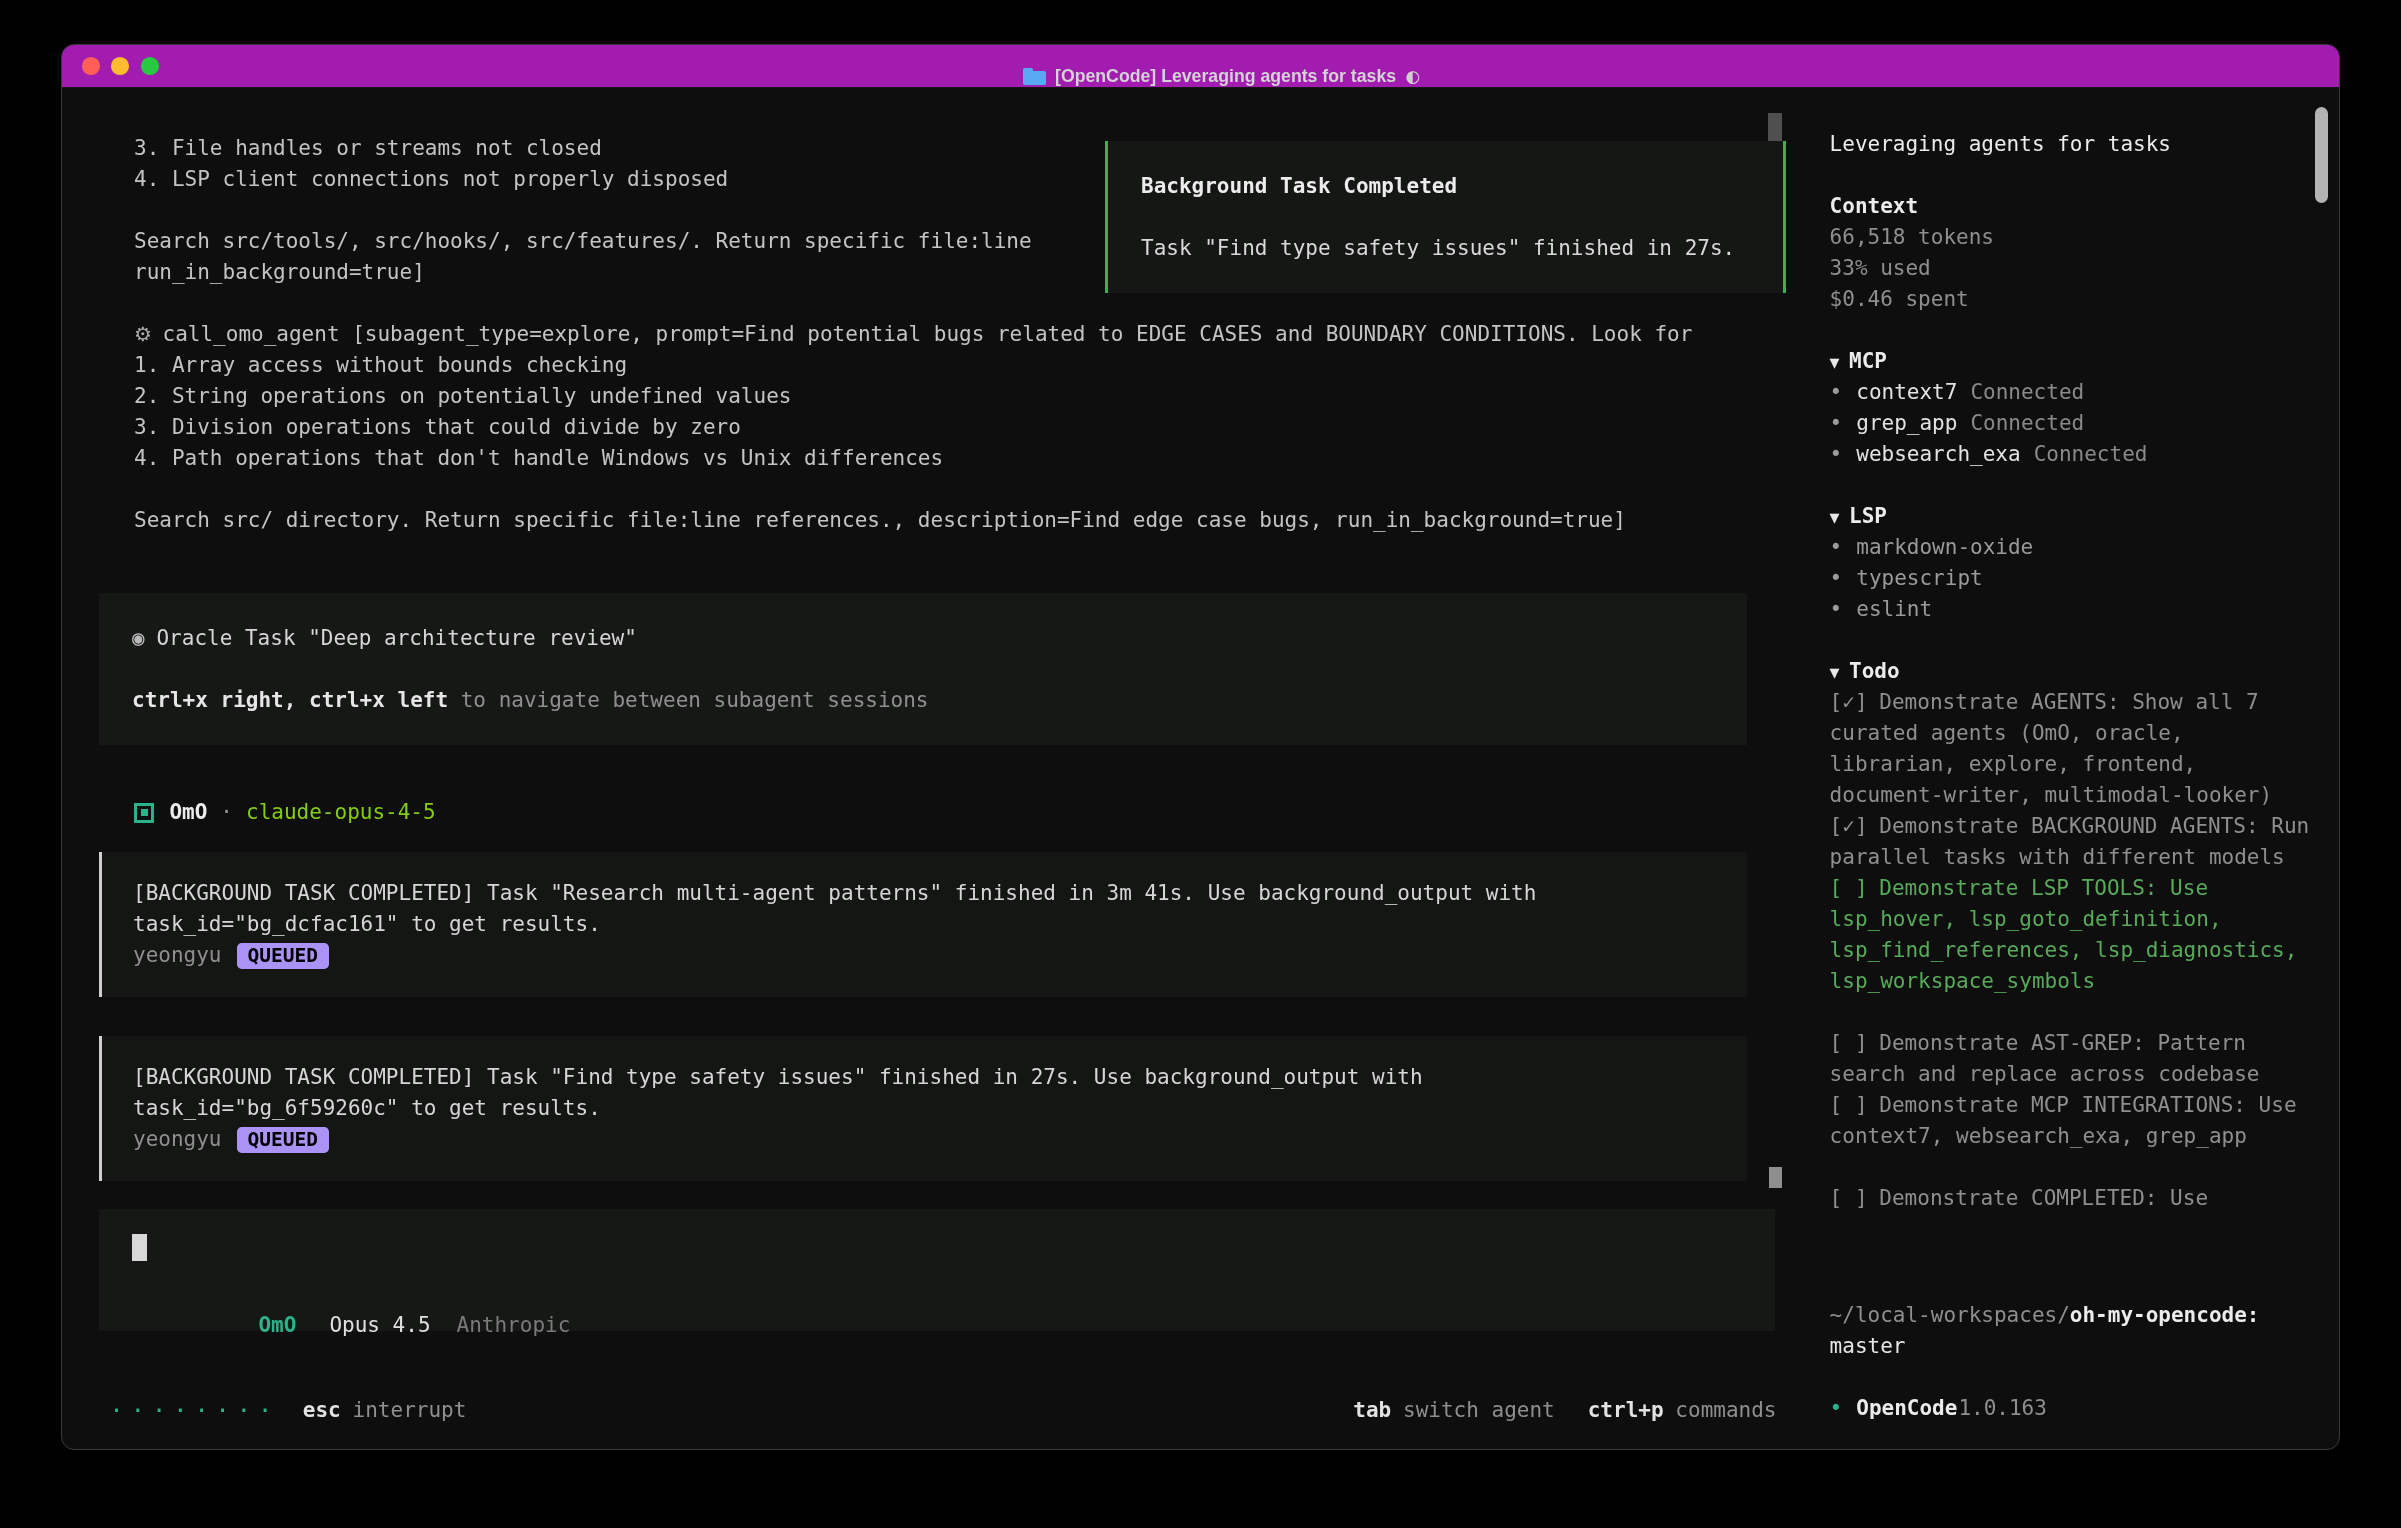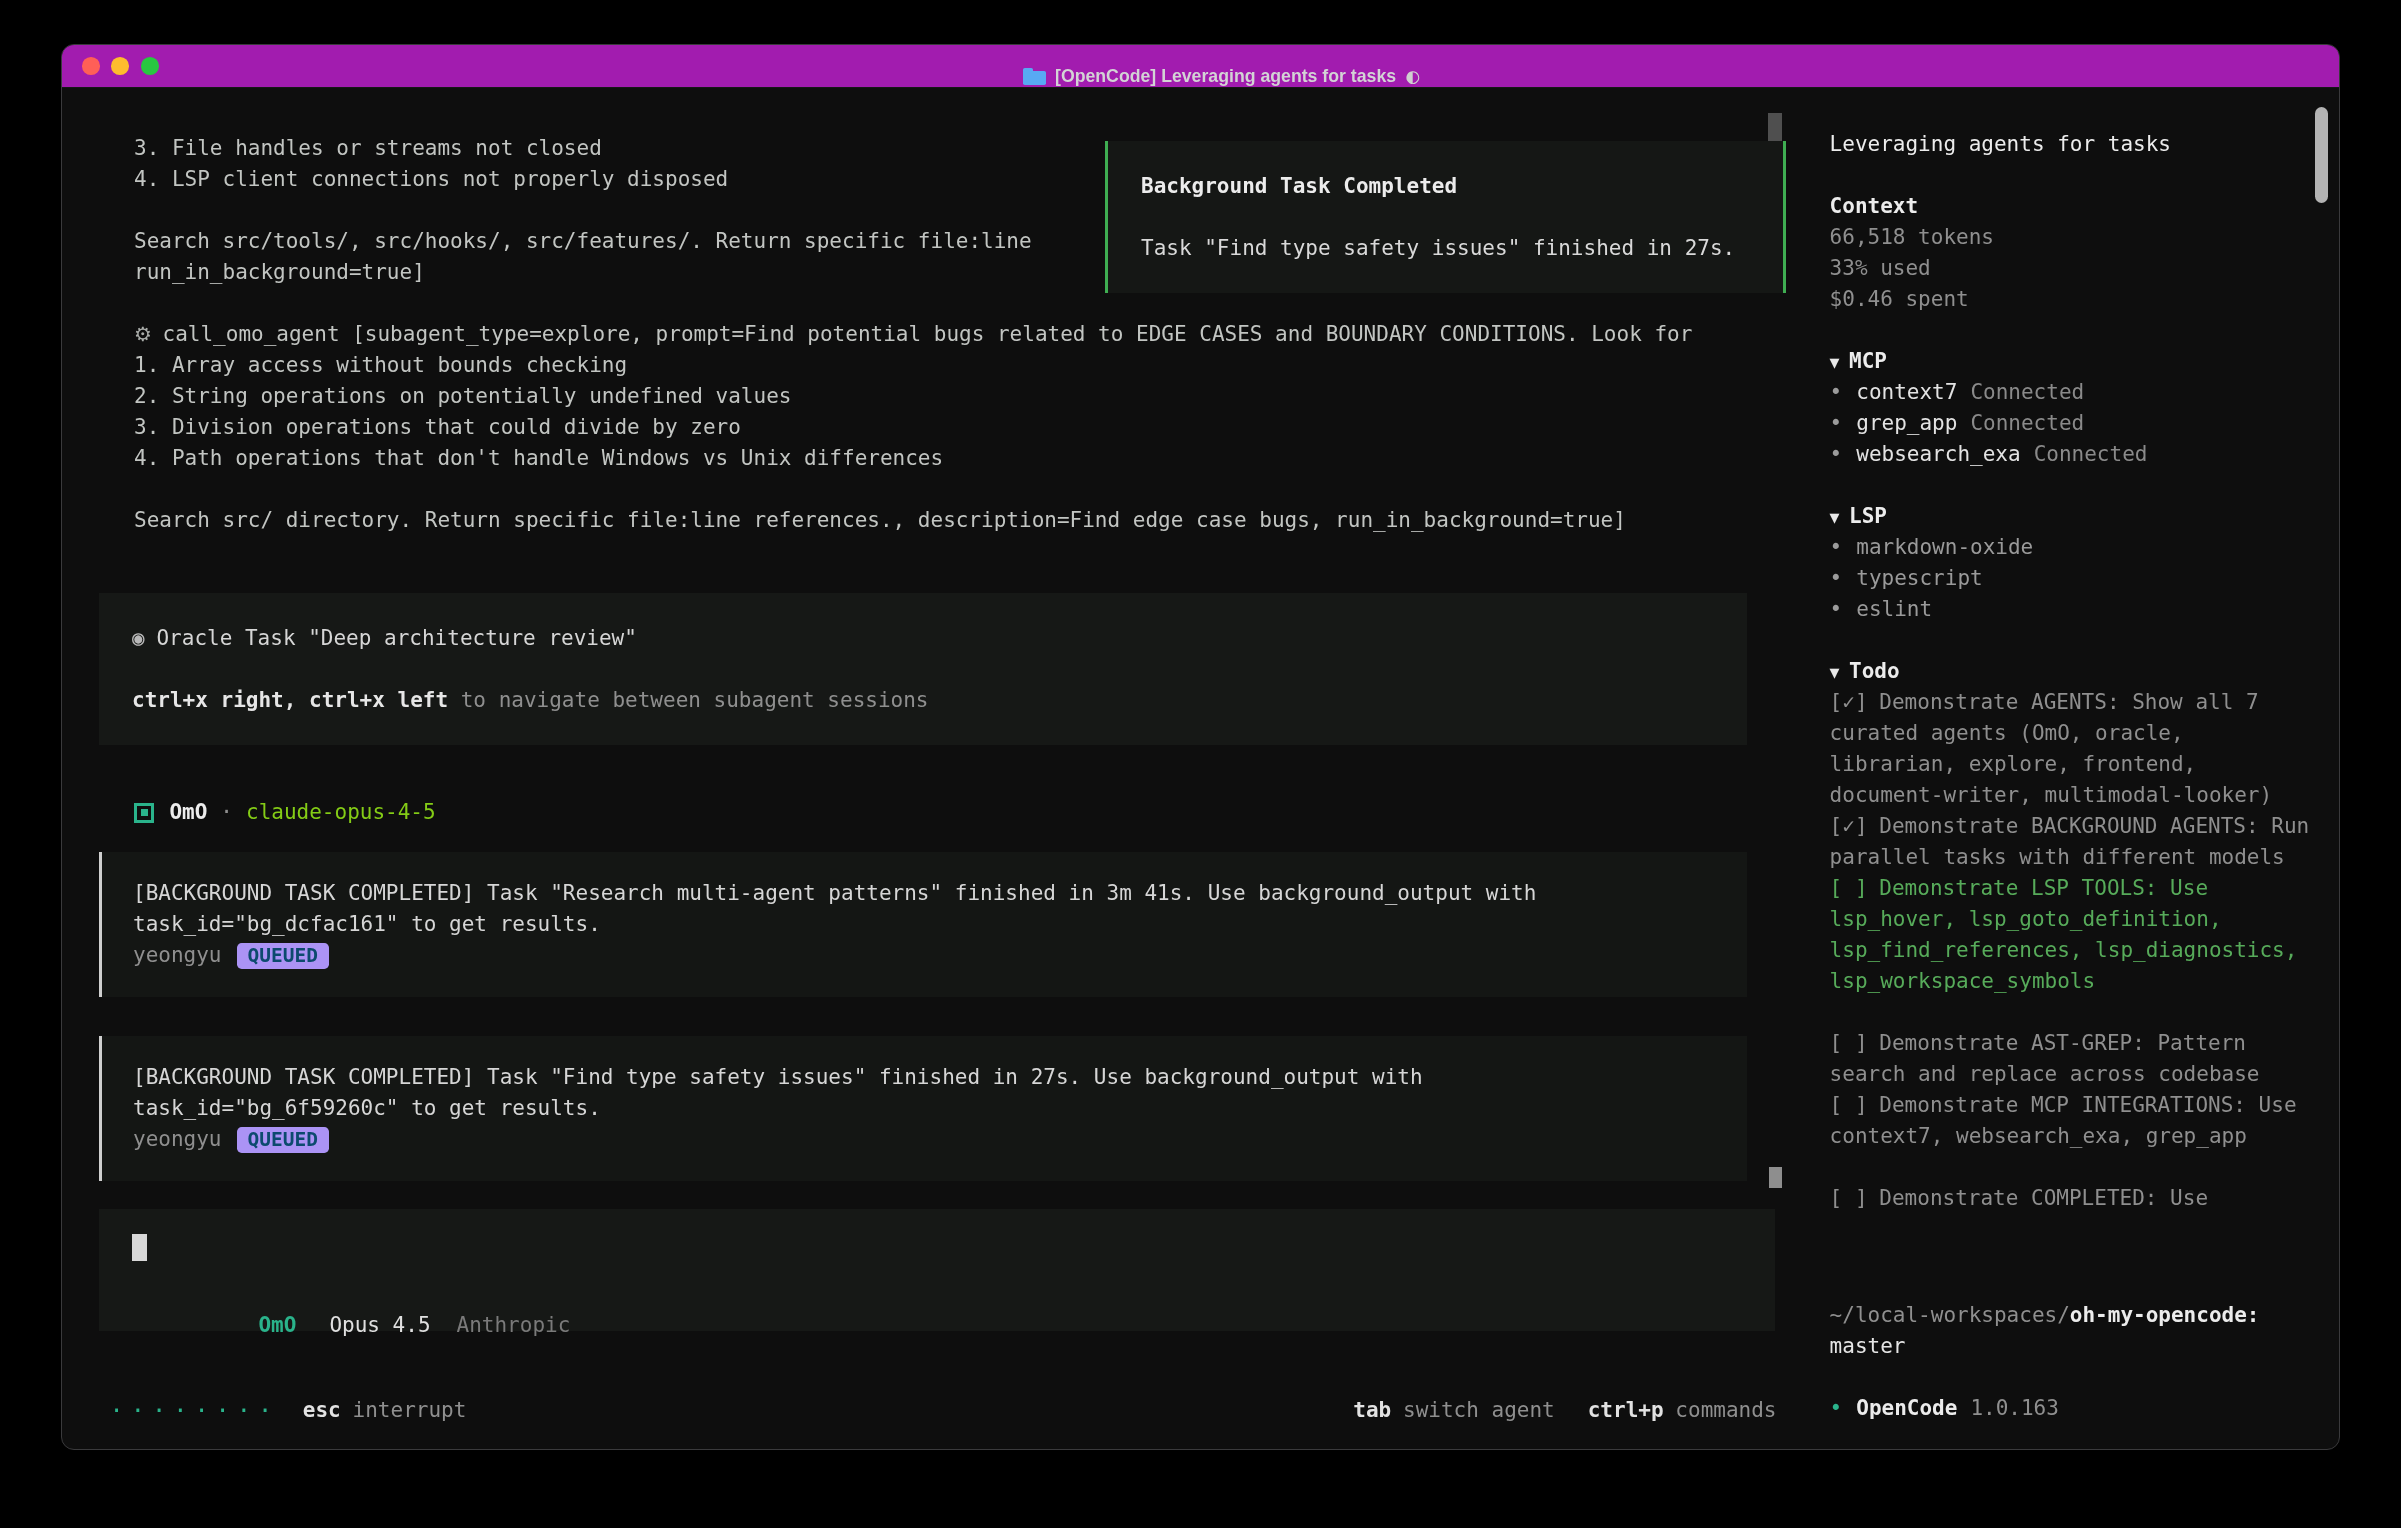--- a/index.html
+++ b/index.html
@@ -62,21 +62,21 @@
   .agent-square::after { content:""; position:absolute; left:3.5px; top:3.5px; width:7px; height:7px; background:#2ab38b; }
   .aname { color:#ececec; font-weight:bold; }
   .asep { color:#8f8f8f; margin:0 13px; }
   .amodel { color:#84cc16; }
 
   .msg-box { background:#141614; border-left:3.5px solid #cfcfcf; padding:26px 0 26px 31px; margin:0 35px 0 0; }
   .msg-box + .msg-box { margin-top:39px; }
   .msg-box:first-of-type { margin-top:0; }
   .mtext { color:#d6d6d6; }
   .author { color:#8f8f8f; margin-right:15.4px; }
-  .badge { display:inline-block; background:#ab93f5; color:#0c4a6e; font-weight:bold; font-size:19.5px;
+  .badge { display:inline-block; background:#ab93f5; color:#000000; font-weight:bold; font-size:19.5px;
     line-height:26px; padding:0 10.6px; border-radius:4.7px; vertical-align:middle; }
 
   .input-box { margin:28px 7px 0 0; background:#161816; padding:23.6px 0 21px 33px; }
   .cursor-line { height:31px; display:flex; align-items:center; }
   .cursor { display:inline-block; width:15.4px; height:27px; background:#d8d8d8; }
   .input-footer { margin-top:15.4px; height:31px; line-height:31px; font-size:21px; white-space:pre; }
   .iagent { color:#2ab38b; font-weight:bold; }
   .imodel { color:#e0e0e0; margin-left:33px; }
   .iprovider { color:#7a7a7a; margin-left:26px; }
 
@@ -108,21 +108,21 @@
   .ctx-label { color:#ececec; font-weight:bold; }
   .ctx-val { color:#8f8f8f; }
   .todo-item { color:#8f8f8f; }
   .todo-item .cb { margin-right:11.8px; }
   .todo-item.active { color:#57ab5a; }
   .spacer { flex:1; min-height:23.6px; }
   .wprefix { color:#8f8f8f; }
   .wrepo { color:#ececec; font-weight:bold; }
   .wbranch { color:#e6e6e6; }
   .vapp { color:#ececec; font-weight:bold; }
-  .vnum { color:#8f8f8f; margin-left:13px; }
+  .vnum { color:#8f8f8f; margin-left:1px; }
 </style>
 </head>
 <body>
 
 <div class="window">
 
   <div class="titlebar">
     <div class="lights">
       <span class="light red"></span>
       <span class="light yellow"></span>

